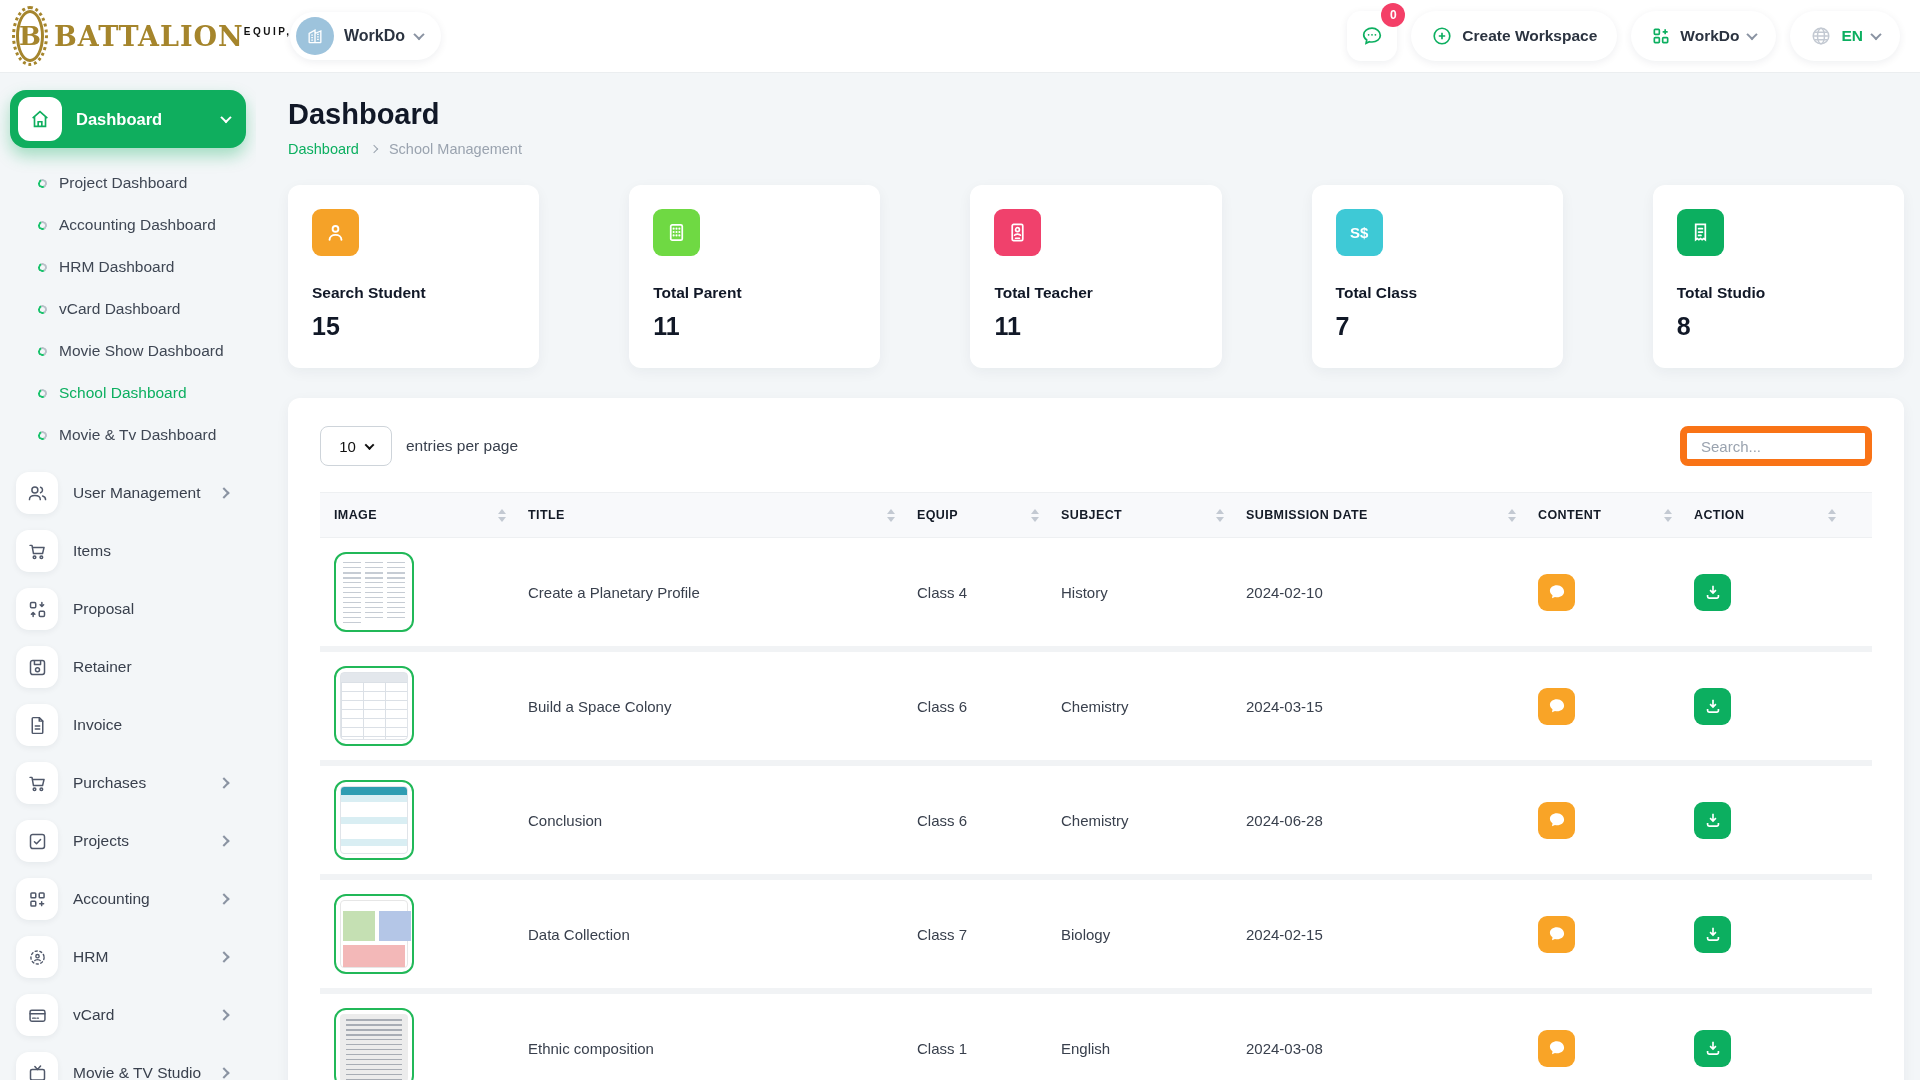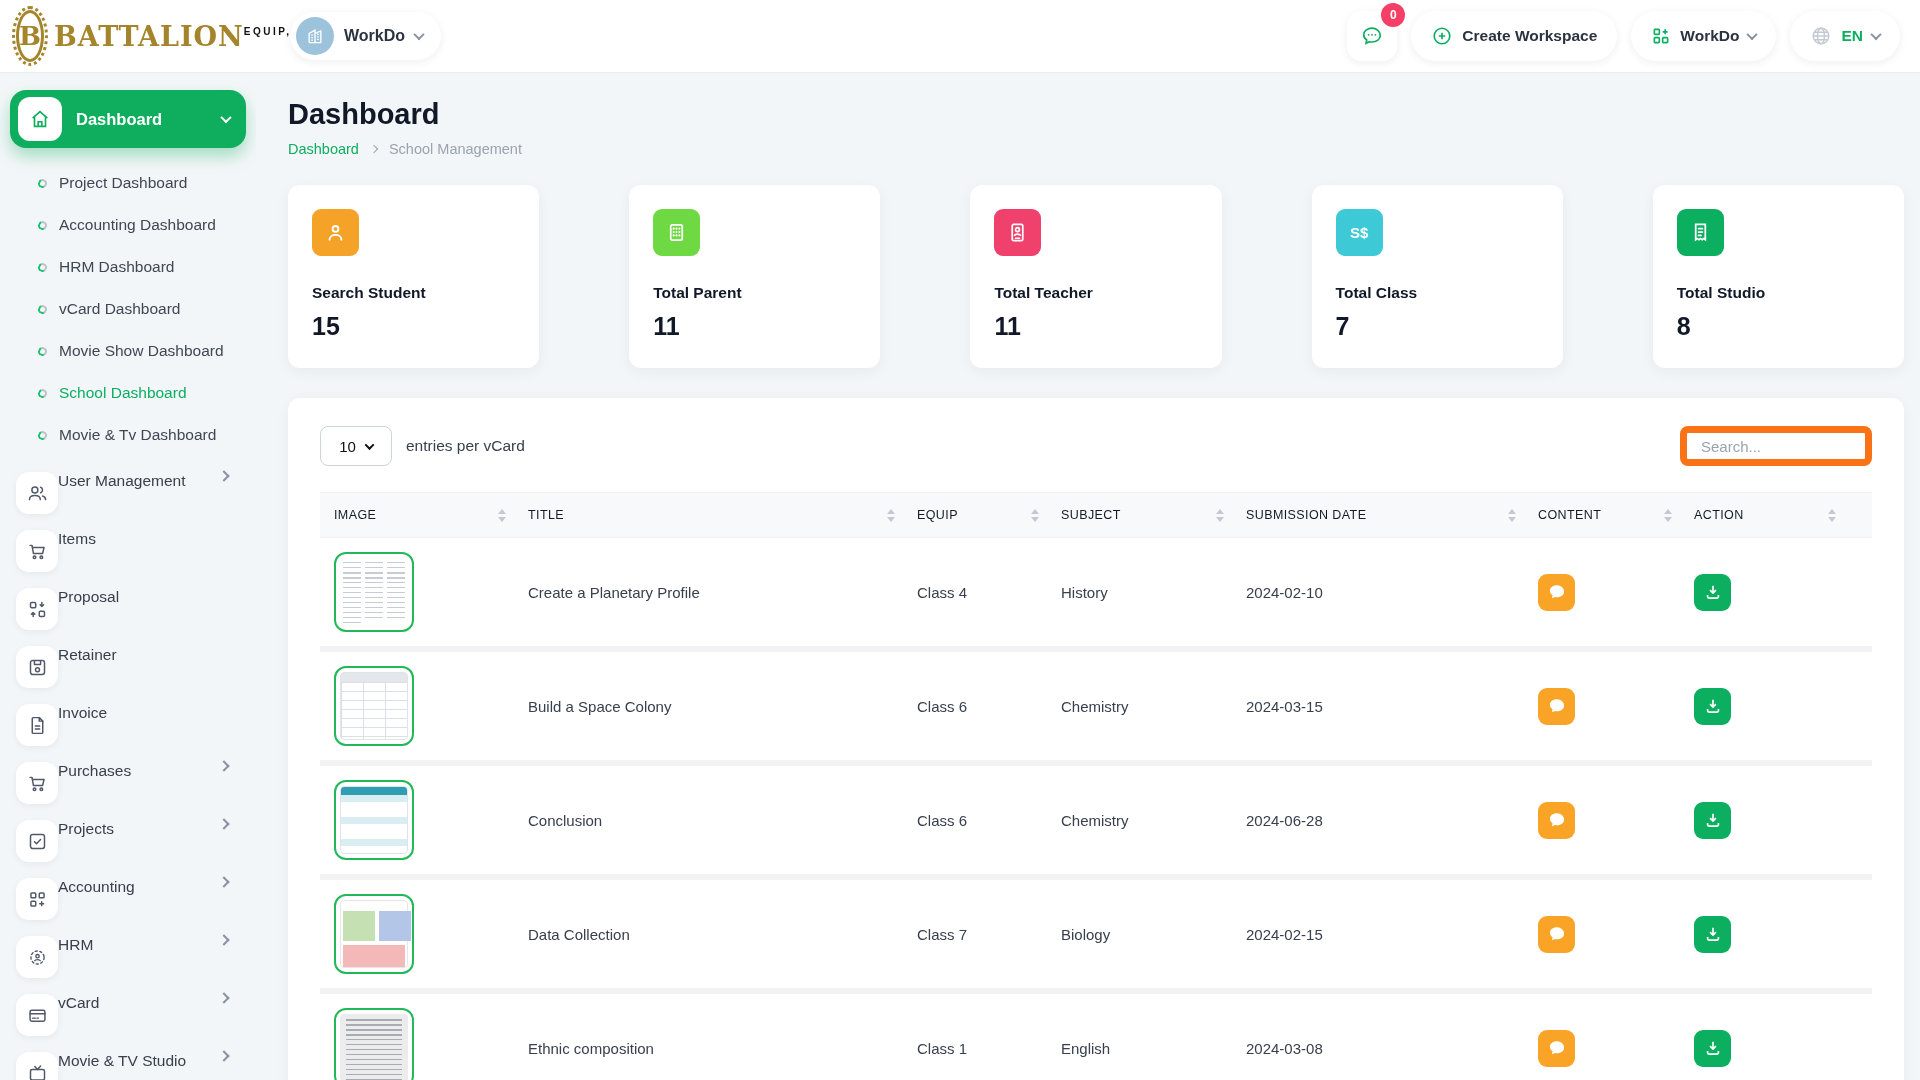--- a/index.html
+++ b/index.html
@@ -51,21 +51,21 @@
   .side-active b { font-size:16.5px; }
   .side-active .chev { border-color:#fff; margin-left:auto; }
 
   .sub-list { margin:14px 0 8px 0; }
   .sub-item { display:flex; align-items:center; gap:12px; padding:12px 0 12px 28px; cursor:pointer;
     font-size:15.5px; color:#3f4754; }
   .sub-item .bullet { width:9px; height:9px; border-radius:50%; border:2.5px solid #b9c0c9;
     border-bottom-color:#17c26b; border-left-color:#17c26b; transform:rotate(20deg); flex:none; }
   .sub-item.active { color:#0caf60; }
 
-  .menu-item { display:flex; align-items:flex-start; padding:8px 10px 8px 6px; cursor:pointer; }
+  .menu-item { display:flex; align-items:center; gap:15px; padding:8px 10px 8px 6px; cursor:pointer; }
   .menu-item .tile { width:42px; height:42px; background:#fff; border-radius:13px; color:#50586a;
     display:flex; align-items:center; justify-content:center; box-shadow:0 2px 6px rgba(20,30,50,.06); flex:none; }
   .menu-item span.lbl { font-size:15.5px; color:#39404d; font-weight:500; }
   .menu-item .chev { margin-left:auto; margin-right:8px; }
 
   
   .main { position:absolute; top:72px; left:256px; width:1664px; padding:26px 16px 0 32px; }
   .page-title { font-size:29px; font-weight:700; color:#111827; }
   .crumbs { display:flex; align-items:center; gap:12px; margin-top:10px; font-size:14.5px; }
   .crumbs a { color:#0caf60; text-decoration:none; cursor:pointer; }
@@ -89,21 +89,21 @@
   .select-box .chev { border-color:#111; width:7px; height:7px; }
   .entries-lbl { margin-left:14px; font-size:15.5px; color:#39404d; }
   .search { margin-left:auto; width:192px; height:40px; border:7px solid #f97316; border-radius:8px;
     padding:0 14px; font-size:15px; color:#374151; background:#fff; }
   .search::placeholder { color:#9aa3af; }
 
   .tbl { margin-top:26px; }
   .tbl-head, .tbl-row { display:grid; grid-template-columns:194px 389px 144px 185px 292px 156px 1fr; align-items:center; }
   .tbl-head { background:#f8f9fb; border-top:1px solid #eef0f2; border-bottom:1px solid #eef0f2; height:46px; padding:0 14px; }
   .th { display:flex; align-items:center; justify-content:space-between; padding-right:22px;
-    font-size:12.5px; font-weight:400; letter-spacing:.4px; color:#141b27; cursor:pointer; }
+    font-size:12.5px; font-weight:700; letter-spacing:.4px; color:#141b27; cursor:pointer; }
   .sorts { display:flex; flex-direction:column; gap:3px; }
   .sorts i { width:0; height:0; border-left:4px solid transparent; border-right:4px solid transparent; display:block; }
   .sorts .up { border-bottom:5px solid #c3c9d2; }
   .sorts .dn { border-top:5px solid #c3c9d2; }
 
   .tbl-row { padding:14px 14px; border-bottom:6px solid #f1f3f5; }
   .cell { font-size:15px; color:#39404d; }
   .thumb { width:80px; height:80px; border:2.5px solid #21b858; border-radius:12px; background:#fff;
     padding:4px; overflow:hidden; cursor:pointer; }
   .thumb .inner { width:100%; height:100%; border-radius:4px; background-repeat:no-repeat; }
@@ -467,21 +467,21 @@
         <div class="stat-value">8</div>
       </div>
     </section>
 
   <section class="table-card">
     <div class="tbl-controls">
       <div class="select-box">
         <span>10</span>
         <span class="chev down"></span>
       </div>
-      <span class="entries-lbl">entries per vCard</span>
+      <span class="entries-lbl">entries per page</span>
       <input class="search" type="text" placeholder="Search..." style="">
     </div>
 
     <div class="tbl">
       <div class="tbl-head">
 
           <div class="th">
             <span>IMAGE</span>
             <span class="sorts">
               <i class="up"></i>

